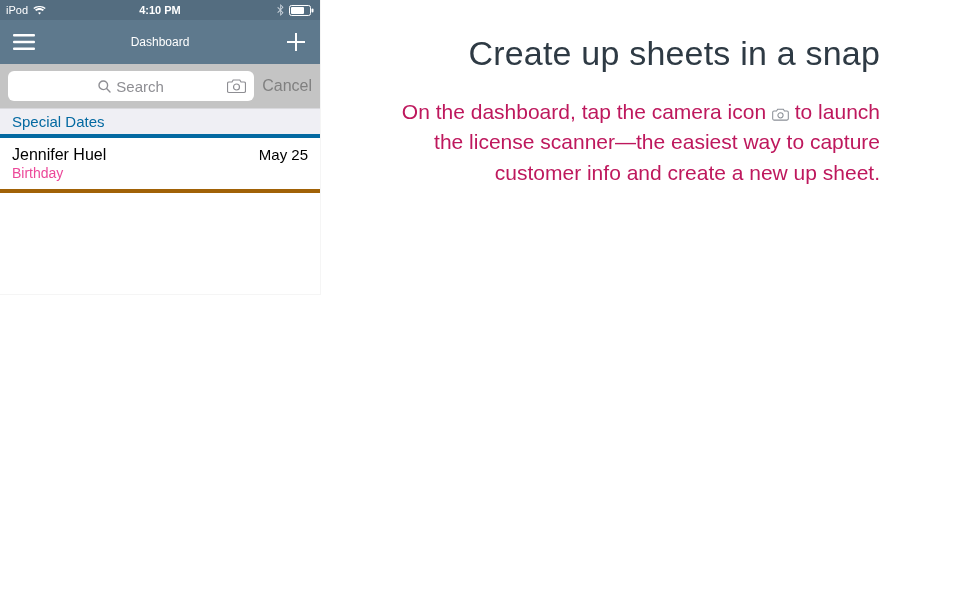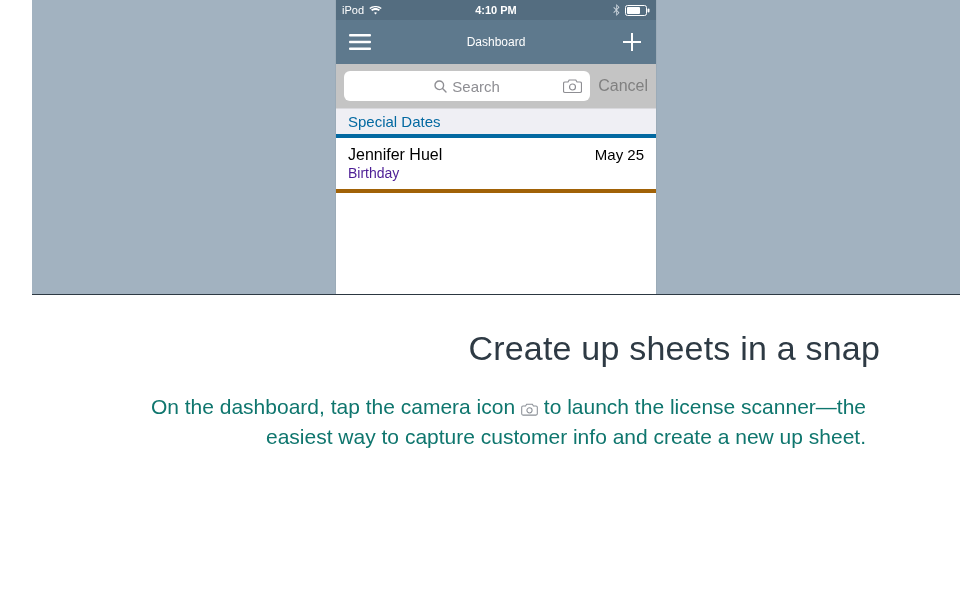--- a/index.html
+++ b/index.html
@@ -1,22 +1,22 @@
 <!DOCTYPE html>
 <html><head>
 <meta charset="utf-8">
 <style>
   * { box-sizing: border-box; margin: 0; padding: 0; }
   html, body { width: 960px; height: 600px; font-family: -apple-system, "Helvetica Neue", Arial, sans-serif; background:#fff; }
-  .page { width:960px; height:528px; display:flex; flex-direction:column;padding-left:32px; }
+  .page { width:960px; height:528px; display:flex; flex-direction:row; }
   .upper { height:294px; background:#a2b2c0; position:relative; display:flex; justify-content:center; }
   .divider { height:1px; background:#2e3a44; }
   .lower { flex:1; background:#ffffff; padding:28px 80px 0 80px; text-align:right; }
   .headline { font-size:34px; font-weight:400; color:#2e3a44; margin-top:6px; margin-bottom:24px; letter-spacing:0.2px; }
-  .body-copy { font-size:21px; line-height:1.45; color:#0f766e; font-weight:400; max-width:740px; margin:16px auto; }
+  .body-copy { font-size:21px; line-height:1.45; color:#be185d; font-weight:400; max-width:740px; margin:16px auto; }
   .body-copy .cam-inline { display:inline-block; vertical-align:-2px; }
 
   
   .phone {
     width:320px;
     height:100%;
     background:#ffffff;
     box-shadow: 0 0 0 1px rgba(0,0,0,0.04);
     display:flex; flex-direction:column;
     overflow:hidden;
@@ -56,21 +56,21 @@
   .section-header {
     background:#efeff4; border-top:1px solid #d9d9dd; border-bottom:4px solid #0369a1;
     padding:4px 12px; font-size:15px; font-weight:400; color:#0369a1;
   }
   .row {
     background:#fff; padding:8px 12px 8px 12px;
     border-bottom:4px solid #a16207;
     display:flex; justify-content:space-between; 
   }
   .row .row-left .primary { font-size:16px; color:#000; }
-  .row .row-left .secondary { font-size:14px; color:#4c1d95; margin-top:1px; }
+  .row .row-left .secondary { font-size:14px; color:#ec4899; margin-top:1px; }
   .row .row-right { font-size:15px; color:#000; }
 
   
   svg { display:block; }
 </style>
 </head>
 <body>
 
 <div class="page">
   <div class="upper">

